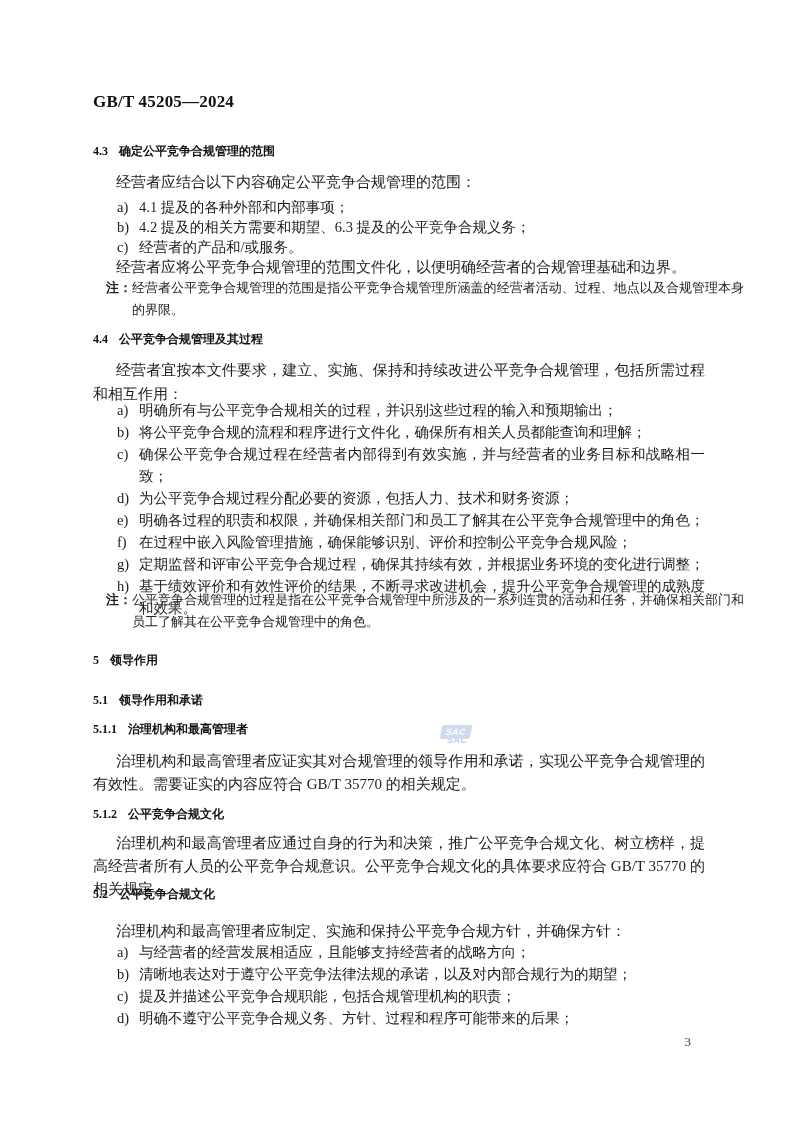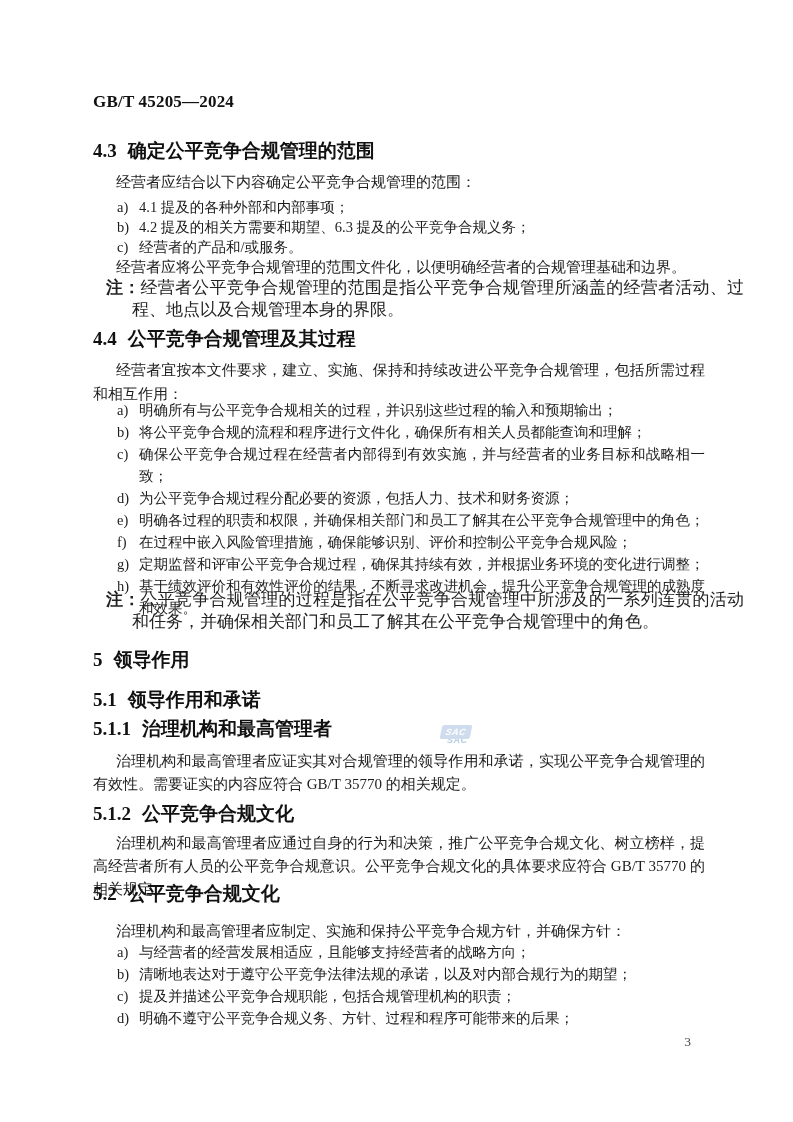--- a/index.html
+++ b/index.html
@@ -25,21 +25,21 @@
     font-weight: bold;
     font-size: 17px;
     line-height: 20px;
     letter-spacing: 0.2px;
     color: #111;
   }
   
   .h2 {
     font-family: "Liberation Sans", "DejaVu Sans", sans-serif;
     font-weight: bold;
-    font-size: 19px;
+    font-size: 12px;
     line-height: 20px;
     color: #111;
   }
   .h2 .num {
     font-family: "Liberation Serif", "DejaVu Serif", serif;
     font-weight: bold;
     margin-right: 11px;
   }
   
   .para {
@@ -55,21 +55,21 @@
     position: relative;
     padding-left: 46px;
     text-align: justify;
     font-size: 14.5px;
   }
   .list.p20 .li { line-height: 20px; }
   .list.p22 .li { line-height: 22px; }
   .list .lab { position: absolute; left: 24px; }
   
   .note {
-    font-size: 17px;
+    font-size: 13px;
     line-height: 22px;
     text-align: justify;
     margin-left: 13px;
     padding-left: 26px;
     text-indent: -26px;
     color: #222;
   }
   .note .nlab { font-weight: bold; font-family: "Liberation Sans", "DejaVu Sans", sans-serif; }
   
   .pagenum {

